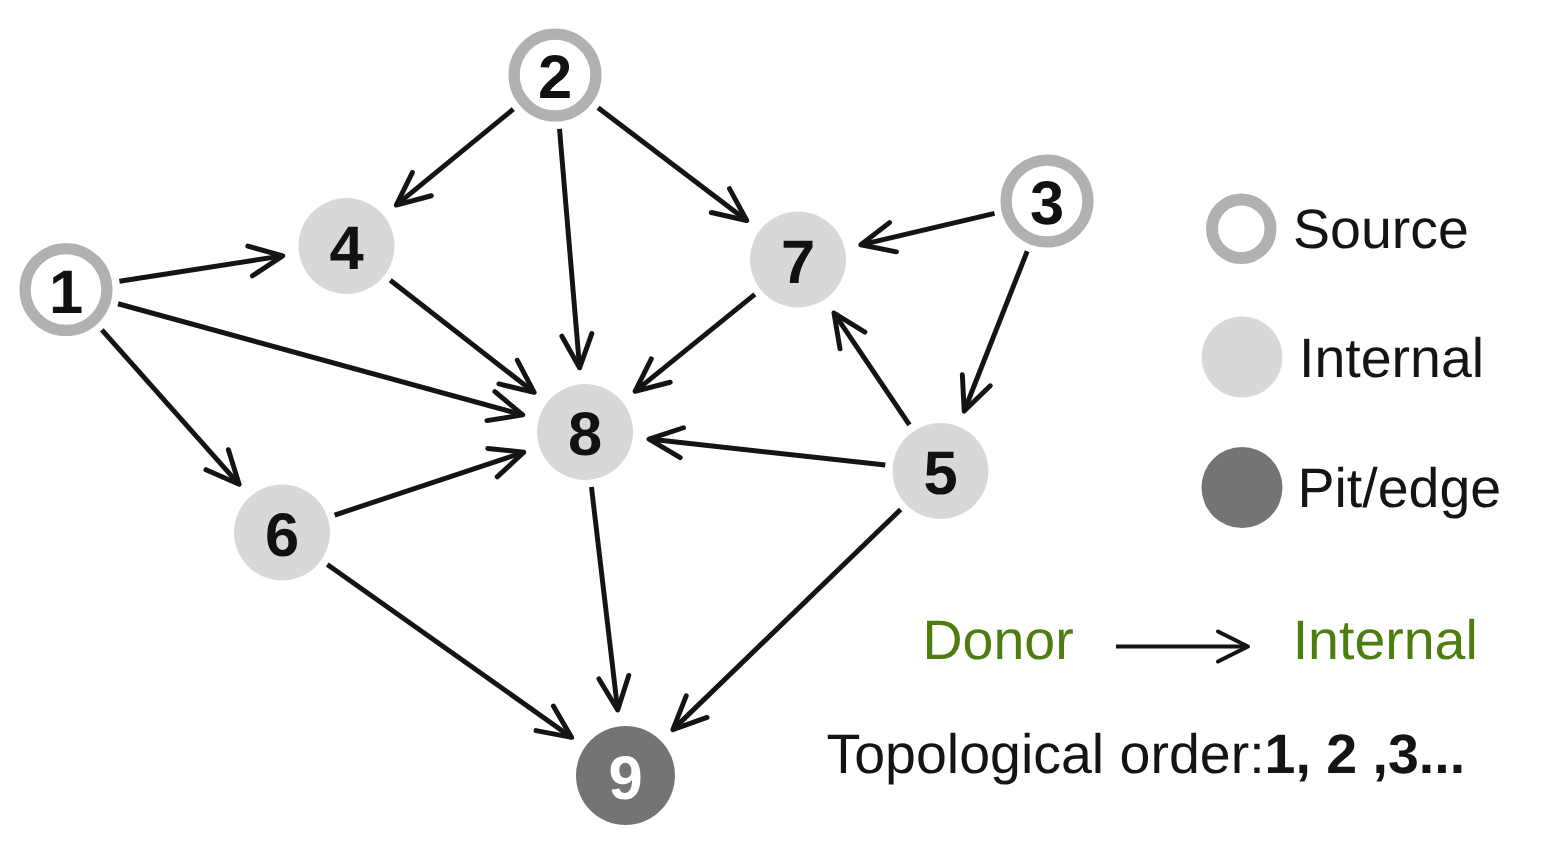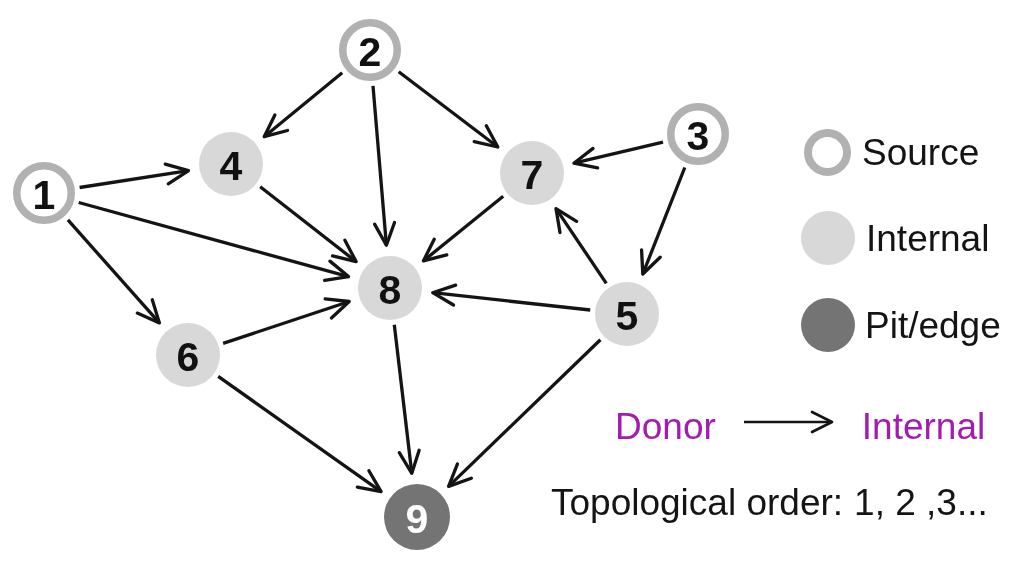--- a/index.html
+++ b/index.html
@@ -16,25 +16,25 @@
   .node-internal{fill:var(--internal);}
   .node-pit{fill:var(--pit);}
   .node-label{font-family:"Liberation Sans",sans-serif;font-weight:700;font-size:41px;}
   .node-label.dark{fill:var(--label-dark);}
   .node-label.light{fill:var(--label-light);}
   .legend-item{position:absolute;display:flex;align-items:center;gap:11px;color:#141414;font-size:37px;line-height:1;}
   .sw{border-radius:50%;flex:0 0 auto;box-sizing:border-box;}
   .sw-source{width:47px;height:47px;border:8px solid var(--ring);background:#fff;}
   .sw-internal{width:54px;height:54px;background:var(--internal);}
   .sw-pit{width:54px;height:54px;background:var(--pit);}
-  .donor-row{position:absolute;left:615px;top:408px;display:flex;align-items:flex-start;gap:26px;color:#a21caf;font-size:37px;line-height:1;}
+  .donor-row{position:absolute;left:615px;top:408px;display:flex;align-items:flex-end;gap:26px;color:#4d7c0f;font-size:37px;line-height:1;}
   .donor-arrow{display:block;}
   .donor-arrow line,.donor-arrow path{stroke:var(--edge);stroke-width:2.7px;fill:none;}
   .topo-row{position:absolute;left:551px;top:484px;color:#141414;font-size:37px;line-height:1;white-space:nowrap;}
-  .topo-row b{font-weight:400;margin-left:11px;}
+  .topo-row b{font-weight:700;margin-left:0;}
 </style>
 </head>
 <body>
 
 <div class="stage">
 
   <svg class="graph" id="graph-svg" width="1033" height="569" viewBox="0 0 1033 569">
     <defs>
       <marker id="ah" viewBox="0 0 28 26" markerWidth="28" markerHeight="26" refX="26" refY="13" orient="auto" markerUnits="userSpaceOnUse">
         <path class="ah" d="M4,3 L26,13 L4,23" stroke-linecap="round" stroke-linejoin="round"></path>

